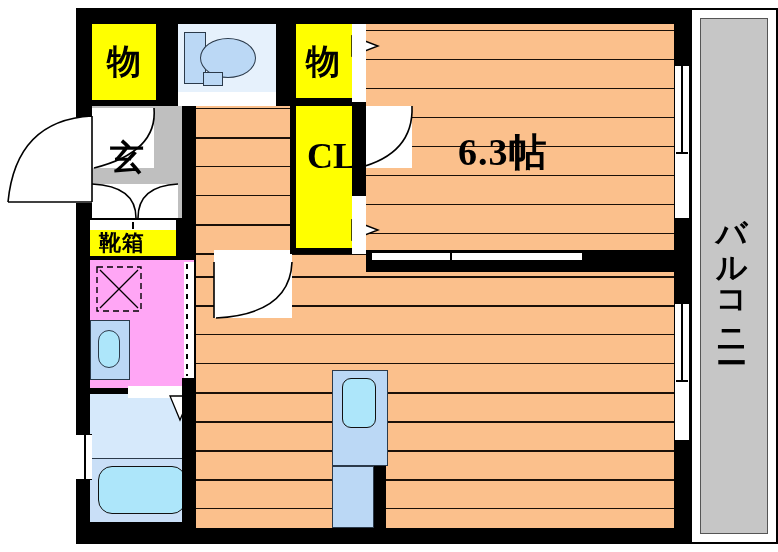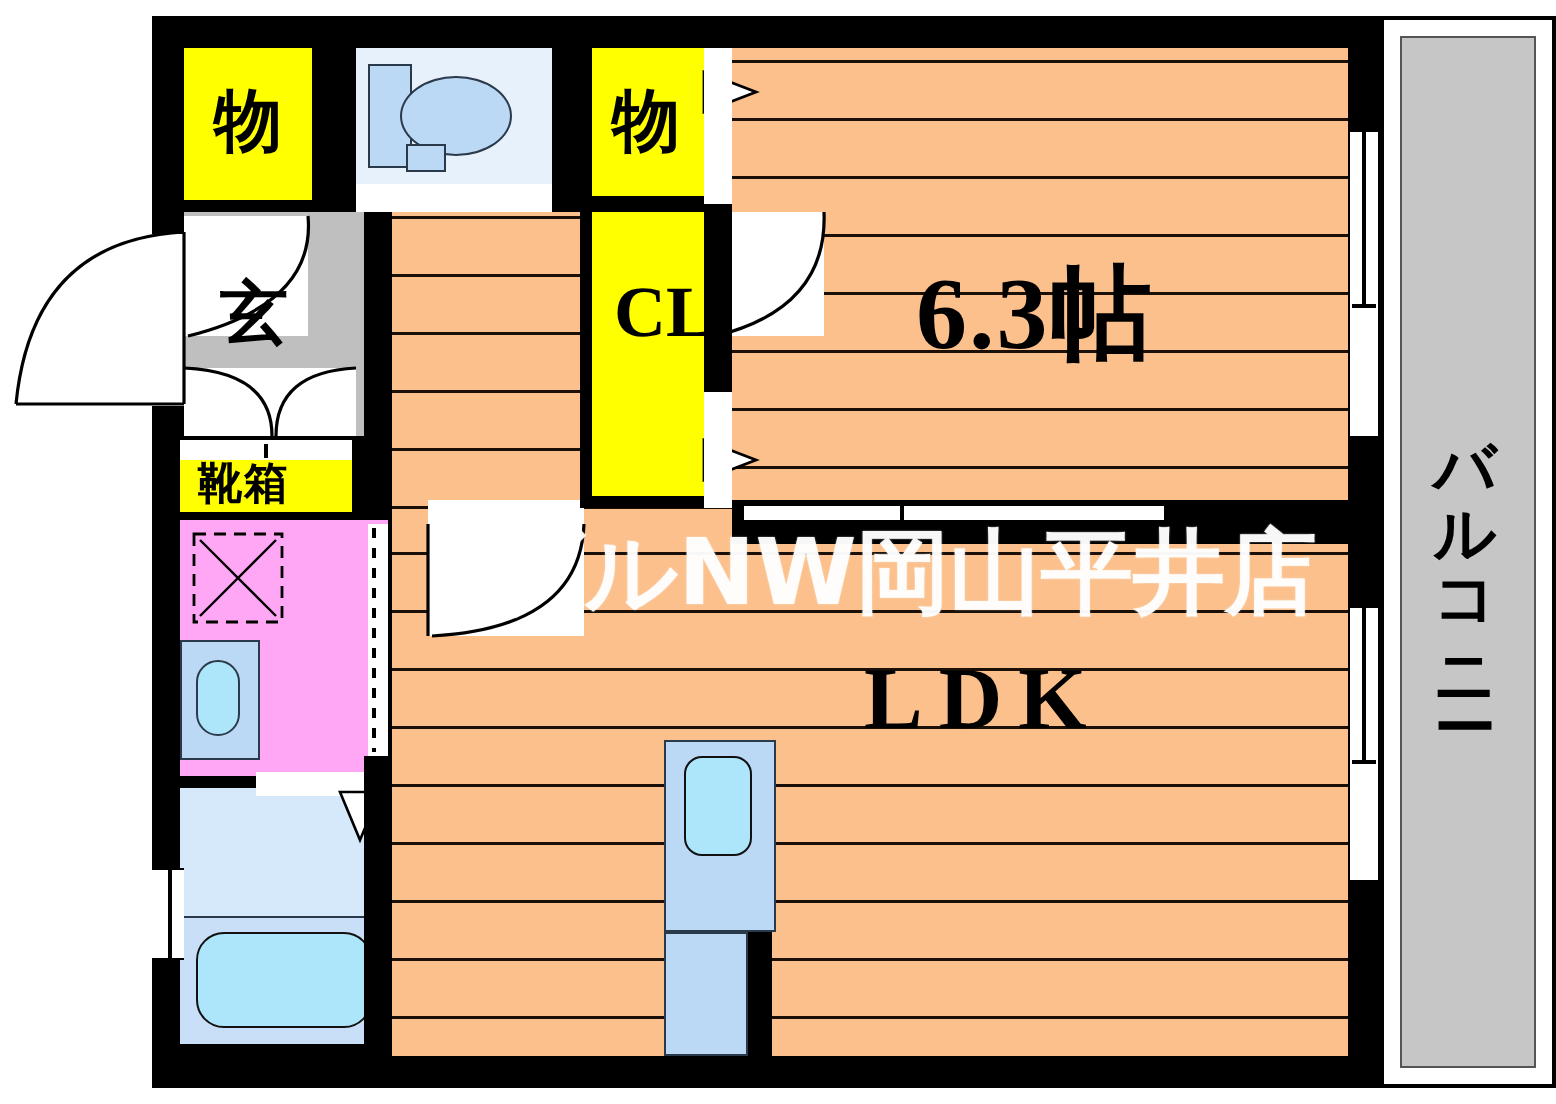--- a/index.html
+++ b/index.html
@@ -87,28 +87,27 @@
 
   <div class="abs wall" style="left:76px;top:8px;width:16px;height:108px;"></div>
   <div class="abs wall" style="left:76px;top:204px;width:16px;height:230px;"></div>
   <div class="abs wall" style="left:76px;top:480px;width:16px;height:64px;"></div>
 
   <div class="abs wall" style="left:674px;top:8px;width:16px;height:58px;"></div>
   <div class="abs wall" style="left:674px;top:218px;width:16px;height:86px;"></div>
   <div class="abs wall" style="left:674px;top:440px;width:16px;height:104px;"></div>
 
   <div class="abs floor floor-lines" style="left:366px;top:24px;width:308px;height:226px;background-position:0 6px;"></div>
-  <span class="lbl" style="left:458px;top:133px;font-size:51px;letter-spacing:1px;">6.3帖</span>
+  <span class="lbl" style="left:458px;top:133px;font-size:38px;letter-spacing:1px;">6.3帖</span>
 
   <div class="abs white" style="left:674px;top:66px;width:16px;height:152px;border-left:1px solid #000;border-right:1px solid #000;"></div>
   <div class="abs" style="left:681px;top:66px;width:1.5px;height:88px;background:#000;"></div>
   <div class="abs" style="left:676px;top:152px;width:12px;height:1.5px;background:#000;"></div>
 
   <div class="abs floor floor-lines" style="left:196px;top:272px;width:478px;height:256px;background-position:0 4px;"></div>
-  <span class="lbl" style="left:432px;top:328px;font-size:44px;letter-spacing:8px;">LDK</span>
 
   <div class="abs white" style="left:674px;top:304px;width:16px;height:136px;border-left:1px solid #000;border-right:1px solid #000;"></div>
   <div class="abs" style="left:681px;top:304px;width:1.5px;height:78px;background:#000;"></div>
   <div class="abs" style="left:676px;top:380px;width:12px;height:1.5px;background:#000;"></div>
 
   <div class="abs wall" style="left:366px;top:250px;width:308px;height:22px;"></div>
 
   <div class="abs white" style="left:372px;top:253px;width:78px;height:7px;"></div>
   <div class="abs white" style="left:452px;top:253px;width:130px;height:7px;"></div>
   <div class="abs" style="left:454px;top:261px;width:128px;height:2px;
@@ -221,15 +220,14 @@
   <div class="abs white" style="left:76px;top:434px;width:16px;height:46px;border-top:1px solid #000;border-bottom:1px solid #000;"></div>
   <div class="abs" style="left:84px;top:434px;width:1.5px;height:46px;background:#000;"></div>
 
   <div class="abs wall" style="left:372px;top:462px;width:14px;height:66px;"></div>
   <div class="abs fixblue ol-thin" style="left:332px;top:370px;width:56px;height:96px;border:1px solid #2b3a4a;"></div>
   <div class="abs tubblue" style="left:342px;top:378px;width:34px;height:50px;border-radius:9px;border:1px solid #111;"></div>
   <div class="abs fixblue ol-thin" style="left:332px;top:466px;width:42px;height:62px;border:1px solid #2b3a4a;"></div>
 
   <div class="abs wall" style="left:182px;top:378px;width:14px;height:166px;"></div>
 
-  <span class="watermark" style="left:245px;top:256px;font-size:46px;opacity:0.97;">ブルNW岡山平井店</span>
 
 </div>
 
 </body></html>

